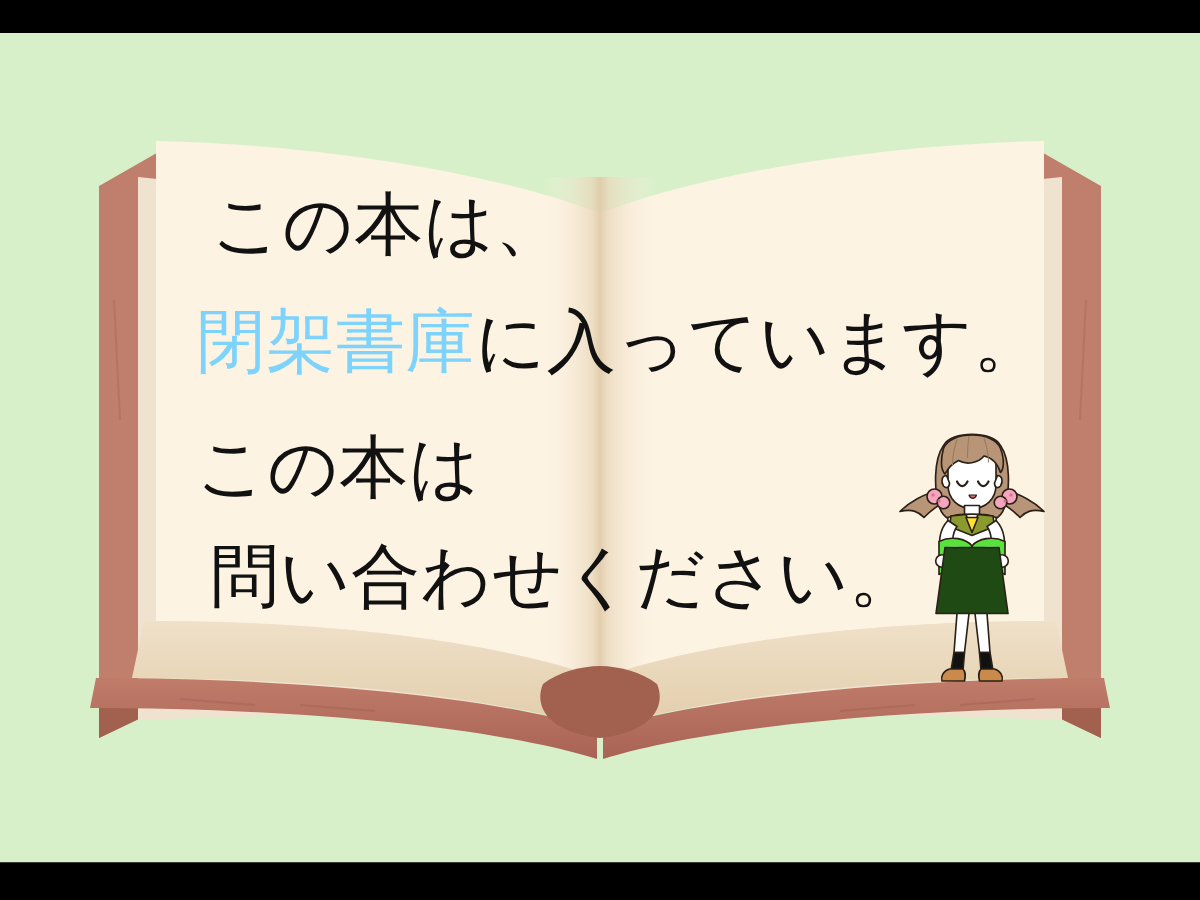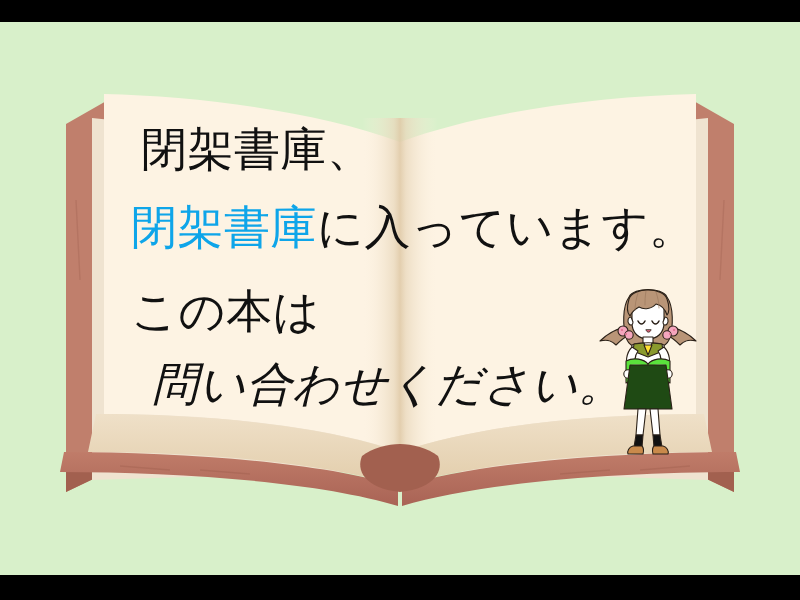--- a/index.html
+++ b/index.html
@@ -71,23 +71,23 @@
     white-space: nowrap;
     font-family: "DejaVu Sans", "Liberation Sans", sans-serif;
     font-size: 46px;
     line-height: 1;
     color: #111111;
     letter-spacing: 0.5px;
   }
   .line-1 { left: 141px; top: 126px; }
   .line-2 { left: 131px; top: 204px; }
   .line-3 { left: 131px; top: 288px; }
-  .line-4 { left: 152px; top: 361px; font-style: italic; }
-
-  .hl { color: #0ea5e9; margin-top: 42px; }
+  .line-4 { left: 140px; top: 361px; }
+
+  .hl { color: #7dd3fc; margin-top: 42px; }
 
   
   .character {
     position: absolute;
     left: 596px;
     top: 279px;
     width: 104px;
     height: 180px;
     z-index: 30;
   }
@@ -176,21 +176,21 @@
         <path d="M 200,470 L 250,474"></path>
         <path d="M 560,474 L 610,470"></path>
         <path d="M 640,470 L 690,466"></path>
         <path d="M 76,200 L 80,280"></path>
         <path d="M 724,200 L 720,280"></path>
       </g>
     </svg>
   </div>
 
   <div class="text-layer">
-    <div class="line line-1">閉架書庫、</div>
+    <div class="line line-1">この本は、</div>
     <div class="line line-2"><span class="hl">閉架書庫</span><span>に入っています。</span></div>
     <div class="line line-3">この本は</div>
     <div class="line line-4">問い合わせください。</div>
   </div>
 
   <div class="character">
     <svg viewBox="0 0 104 180" xmlns="http://www.w3.org/2000/svg" aria-hidden="true">
       <g stroke="#2b2118" stroke-width="1.1" stroke-linejoin="round" stroke-linecap="round">
 
         <path d="M 33,18 C 38,8 66,8 71,18 C 78,28 77,48 74,58 C 72,66 66,70 52,70 C 38,70 32,66 30,58 C 27,48 26,28 33,18 Z" fill="#b99577"></path>

